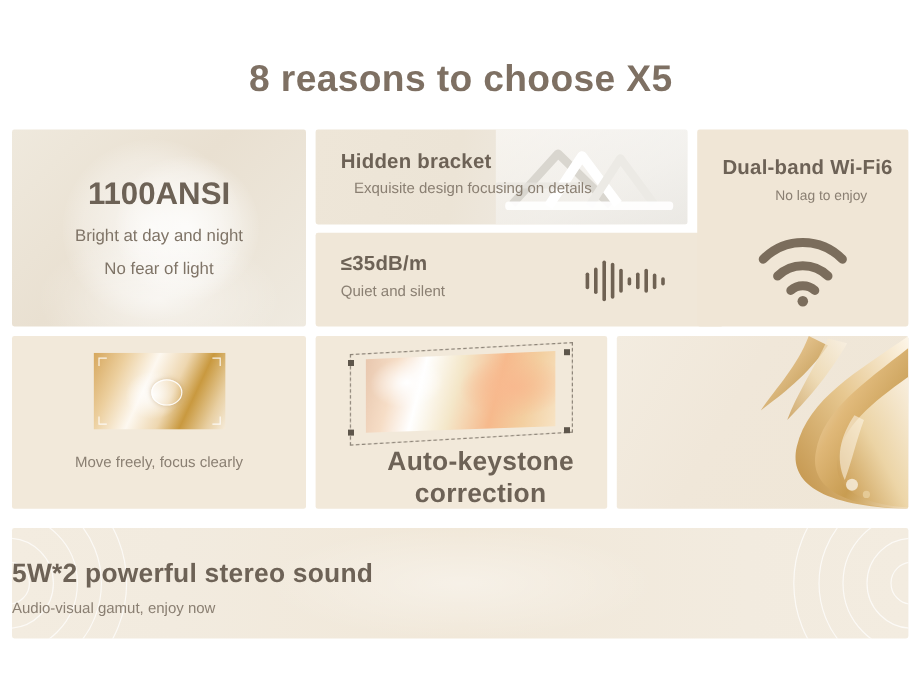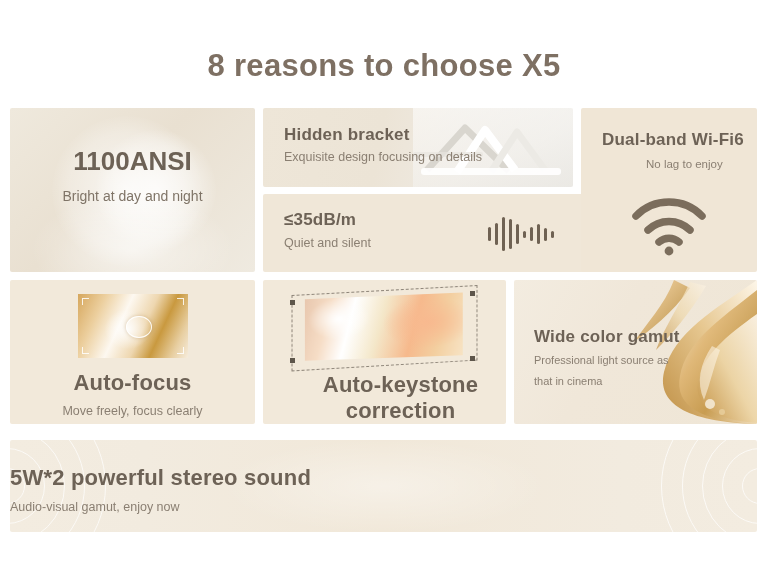--- a/index.html
+++ b/index.html
@@ -51,21 +51,21 @@
   #card-brightness .t1 { font-size: 26px; font-weight: bold; color: #6d6256; }
   #card-brightness .t2 { font-size: 14px; color: #7f7467; margin-top: 11px; }
   #card-brightness .t3 { font-size: 14px; color: #7f7467; margin-top: 11px; }
 
   
   #card-bracket {
     left: 263px; top: 108px; width: 310px; height: 79px;
     background: linear-gradient(100deg,#eee6d8 0%,#ece4d6 38%,#efeae2 62%,#f4f2ee 100%);
   }
   #card-bracket .label { position: absolute; left: 21px; top: 17px; z-index: 4; }
-  #card-bracket .label .sub { margin-top: 5px; }
+  #card-bracket .label .sub { margin-top: 5px; margin-left: 11px; }
   #card-bracket .bracket-art { position: absolute; right: 0; top: 0; width: 160px; height: 79px; z-index: 2; }
 
   
   #card-noise {
     left: 263px; top: 194px; width: 340px; height: 78px;
     background: #f0e7d8;
   }
   #card-noise .label { position: absolute; left: 21px; top: 16px; z-index: 4; }
   #card-noise .label .sub { margin-top: 6px; }
   #card-noise .wave { position: absolute; right: 49px; top: 20px; height: 40px;
@@ -176,20 +176,21 @@
 
   <div class="title">8 reasons to choose X5</div>
 
   <div class="card" id="card-brightness">
     <div class="glow g1"></div>
     <div class="glow g2"></div>
     <div class="glow g3"></div>
     <div class="txt">
       <div class="t1">1100ANSI</div>
       <div class="t2">Bright at day and night</div>
+      <div class="t3">No fear of light</div>
     </div>
   </div>
 
   <div class="card" id="card-bracket">
     <svg class="bracket-art" viewBox="0 0 160 79">
       <defs>
         <linearGradient id="brkG" x1="0" y1="0" x2="1" y2="1">
           <stop offset="0%" stop-color="#ffffff"></stop>
           <stop offset="60%" stop-color="#f2f1ee"></stop>
           <stop offset="100%" stop-color="#e3e1dc"></stop>
@@ -243,21 +244,20 @@
   <div class="card" id="card-focus">
     <div class="thumb">
       <div class="bg2"></div>
       <div class="ring"></div>
       <div class="corner c-tl"></div>
       <div class="corner c-tr"></div>
       <div class="corner c-bl"></div>
       <div class="corner c-br"></div>
     </div>
     <div class="cap">
-      <div class="h-big">Auto-focus</div>
       <div class="sub">Move freely, focus clearly</div>
     </div>
   </div>
 
   <div class="card" id="card-keystone">
     <div class="ks-wrap">
       <div class="ks-img"></div>
       <div class="ks-outline"></div>
       <div class="kp" style="left:-2px;top:10px"></div>
       <div class="kp" style="left:178px;top:1px"></div>
@@ -292,25 +292,20 @@
       </defs>
       <path d="M243 0 C200 30 160 52 150 92 C143 122 170 142 243 144 Z" fill="url(#gold2)"></path>
       <path d="M243 10 C205 40 172 62 166 96 C160 126 188 142 243 144 Z" fill="url(#gold1)" opacity="0.9"></path>
       <path d="M243 34 C212 56 188 76 184 102 C180 126 202 140 243 143 Z" fill="url(#gold3)" opacity="0.95"></path>
       <path d="M160 0 C150 26 132 44 120 62 C136 50 158 34 176 8 Z" fill="url(#gold1)" opacity="0.8"></path>
       <path d="M176 2 C164 28 150 48 142 70 C156 56 176 34 192 6 Z" fill="url(#gold3)" opacity="0.7"></path>
       <path d="M198 66 C186 84 182 102 190 120 C196 104 200 86 206 70 Z" fill="#fdf6ea" opacity="0.55"></path>
       <circle cx="196" cy="124" r="5" fill="#f6ecda" opacity="0.85"></circle>
       <circle cx="208" cy="132" r="3" fill="#e8cf9f" opacity="0.8"></circle>
     </svg>
-    <div class="label">
-      <div class="h-mid">Wide color gamut</div>
-      <div class="sub-sm">Professional light source as</div>
-      <div class="sub-sm">that in cinema</div>
-    </div>
   </div>
 
   <div class="card" id="banner-sound">
     <div class="ripple-l">
       <div class="ring" style="width:36px;height:36px"></div>
       <div class="ring" style="width:76px;height:76px"></div>
       <div class="ring" style="width:116px;height:116px"></div>
       <div class="ring" style="width:156px;height:156px"></div>
       <div class="ring" style="width:198px;height:198px"></div>
     </div>

